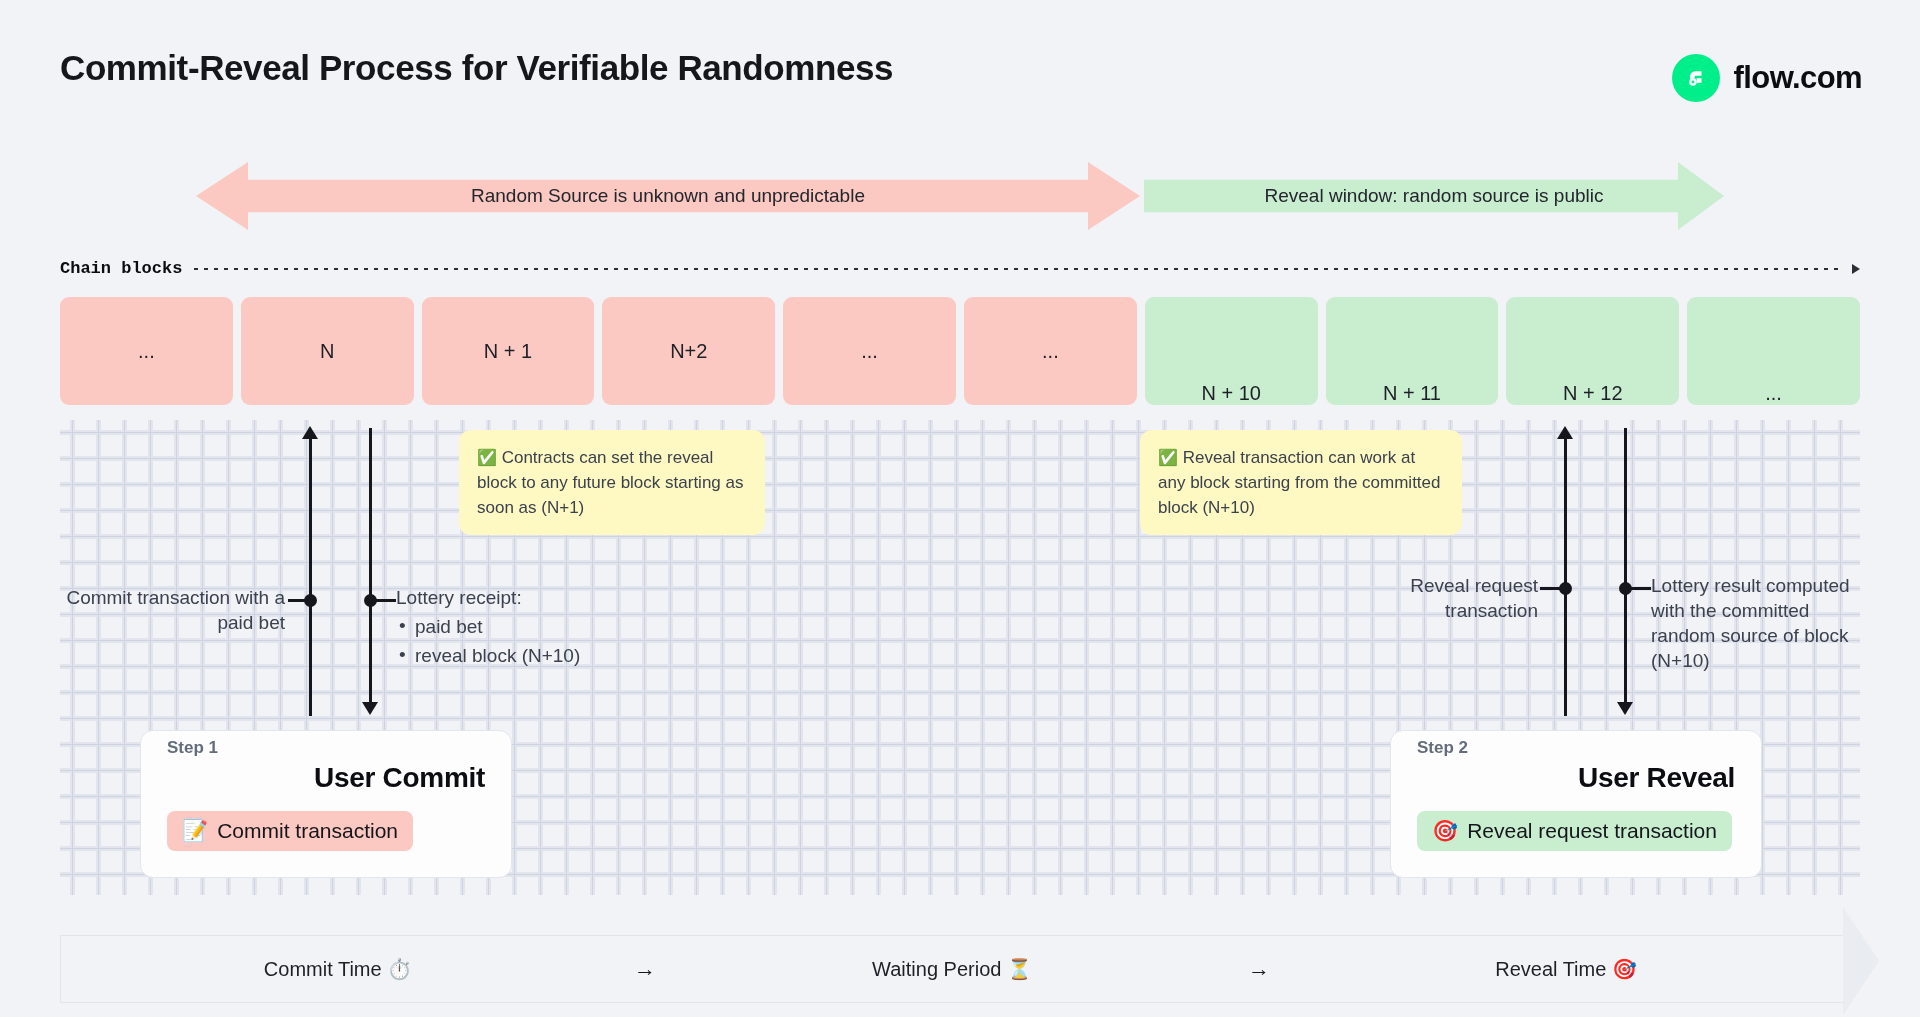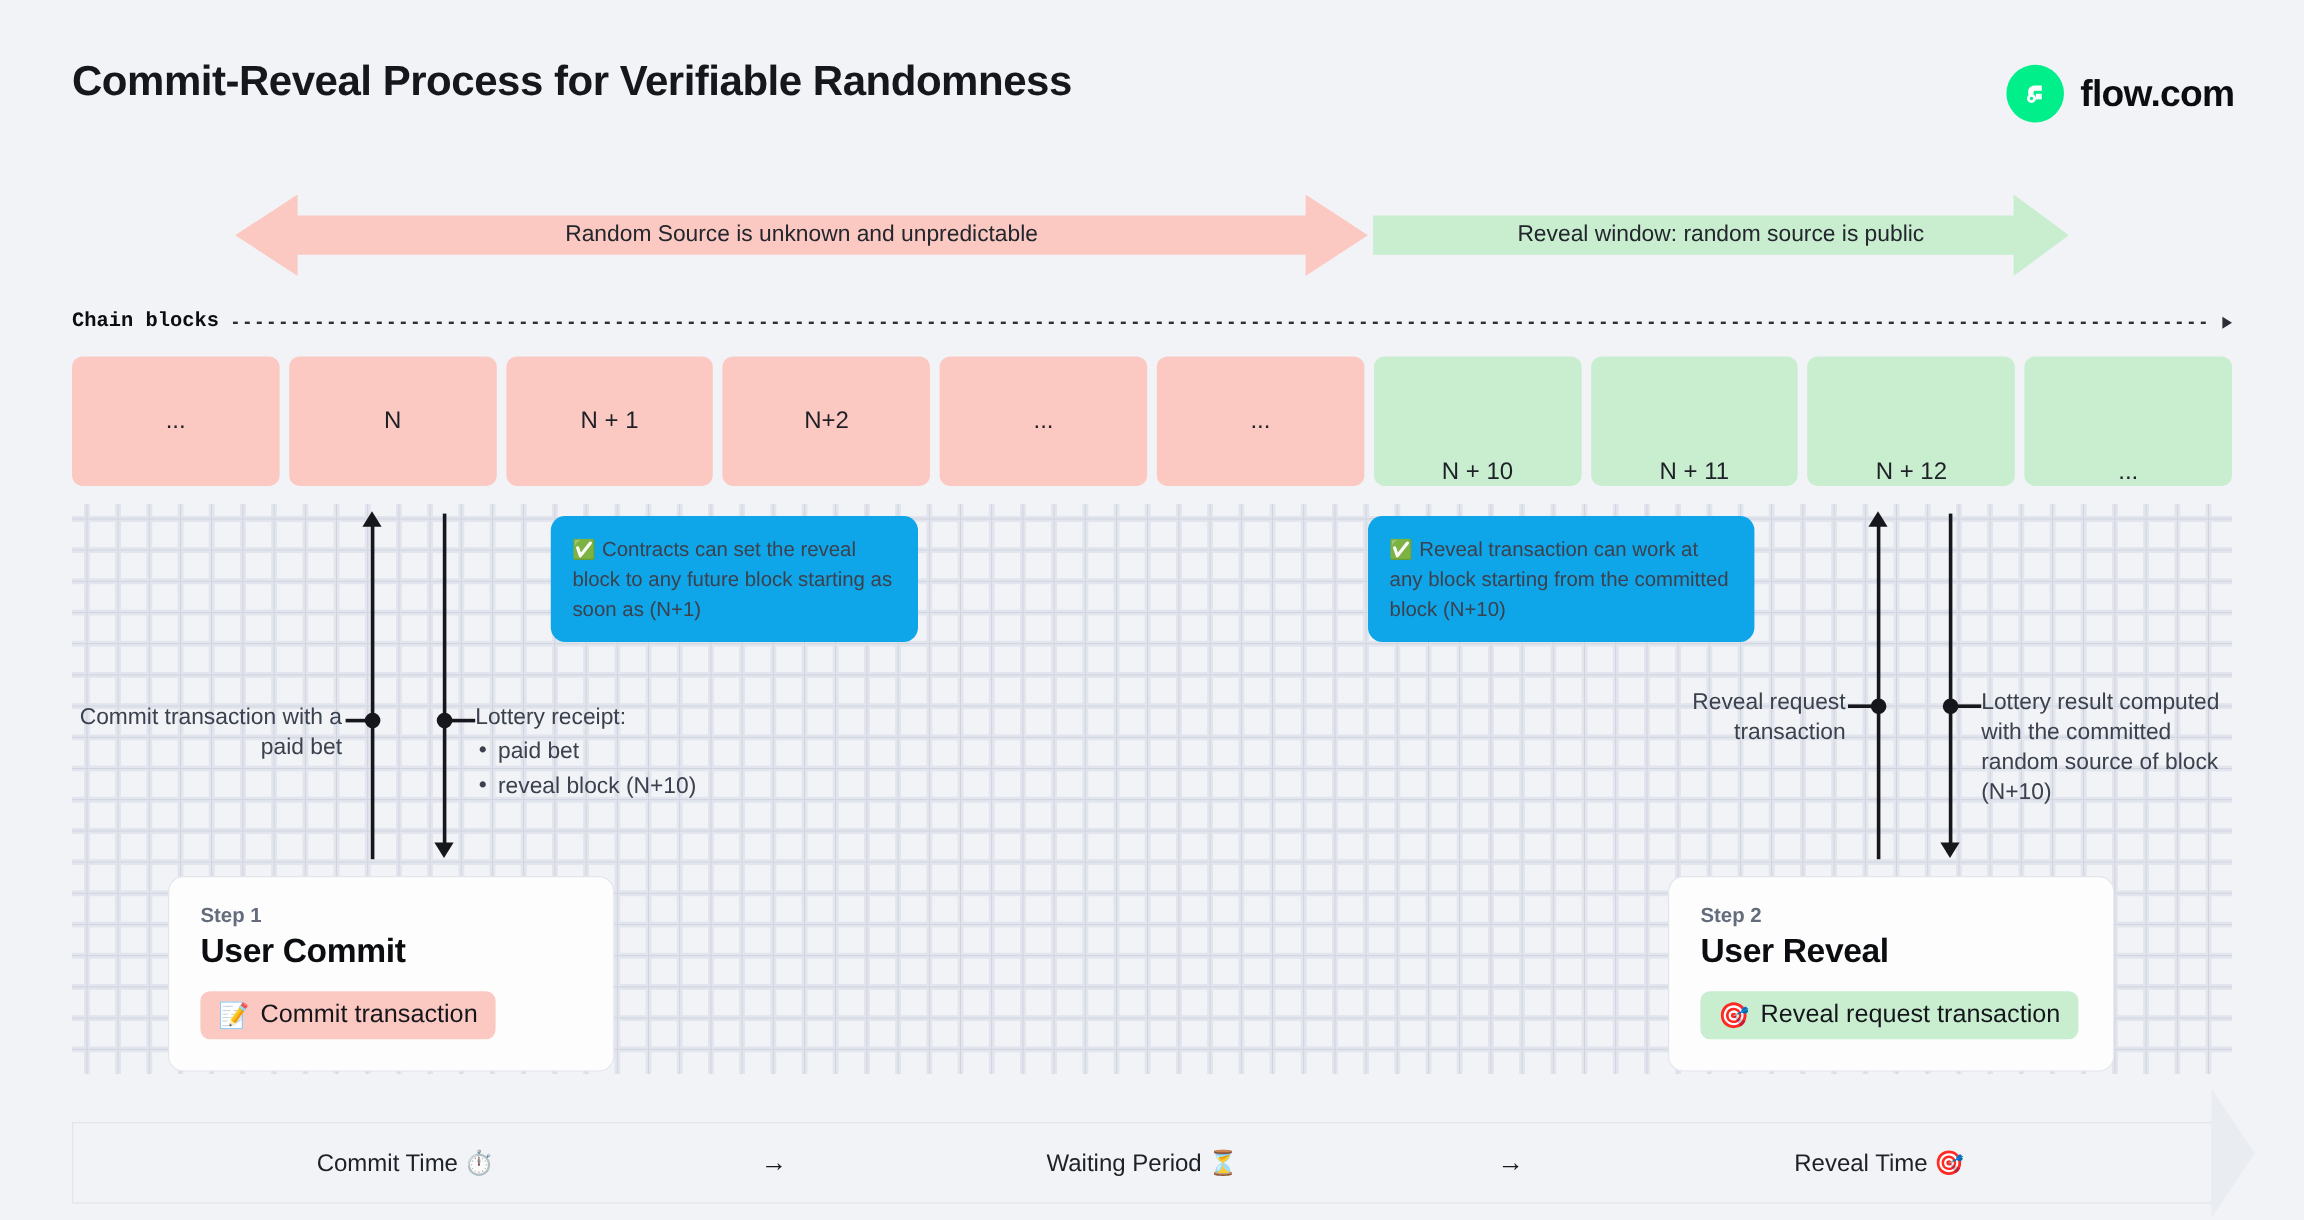--- a/index.html
+++ b/index.html
@@ -81,21 +81,21 @@
     background-image:
       linear-gradient(to right, #c9cfdb 0 5px, transparent 5px),
       linear-gradient(to bottom, #c9cfdb 0 5px, transparent 5px);
     background-size: 26px 26px, 26px 26px;
     background-position: 10px 12px, 12px 10px;
     mix-blend-mode: multiply; opacity: .7;
   }
 
   
   .note {
-    position: absolute; background: #0ea5e9; border-radius: 12px;
+    position: absolute; background: #fef9c3; border-radius: 12px;
     padding: 15px 18px; font-size: 17px; line-height: 1.48; color: #3b414d;
   }
   .note-commit { left: 459px; top: 430px; width: 306px; }
   .note-reveal { left: 1140px; top: 430px; width: 322px; }
   .note .tick { font-size: 16px; }
 
   
   .vline { position: absolute; width: 2.5px; background: #15171c; }
   .vhead { position: absolute; width: 0; height: 0; }
   .vhead.up {
@@ -110,24 +110,24 @@
   
   .ann { position: absolute; font-size: 19px; line-height: 1.32; color: #3b414d; }
   .ann.right-align { text-align: right; }
   .ann ul { list-style: none; margin-top: 4px; }
   .ann li { position: relative; padding-left: 19px; margin-top: 4px; }
   .ann li::before { content: "•"; position: absolute; left: 3px; top: -1px; font-size: 19px; color: #3b414d; }
 
   
   .card {
     position: absolute; background: #fdfdfe; border: 1px solid #e3e6ec;
-    border-radius: 13px; padding: 22px 26px 26px; width: 372px;
+    border-radius: 13px; padding: 7px 26px 26px; width: 372px;
   }
   .card-step { font-size: 17px; font-weight: 700; color: #646c7c; }
-  .card-title { font-size: 28px; font-weight: 700; color: #0c0d10; margin-top: 4px; letter-spacing: -0.3px; }
+  .card-title { font-size: 28px; font-weight: 700; color: #0c0d10; margin-top: 4px; letter-spacing: -0.3px; text-align: right; }
   .pill {
     display: inline-flex; align-items: center; gap: 9px;
     margin-top: 17px; padding: 8px 15px; border-radius: 8px;
     font-size: 21px; color: #14161b; white-space: nowrap;
   }
   .pill.pink { background: var(--pink, #fcc9c2); }
   .pill.green { background: var(--green, #c8edcf); }
   #card-commit { left: 140px; top: 730px; }
   #card-reveal { left: 1390px; top: 730px; }
 

